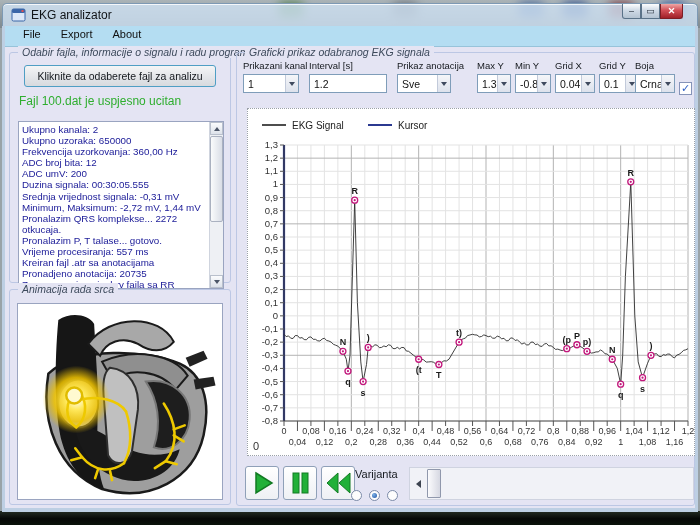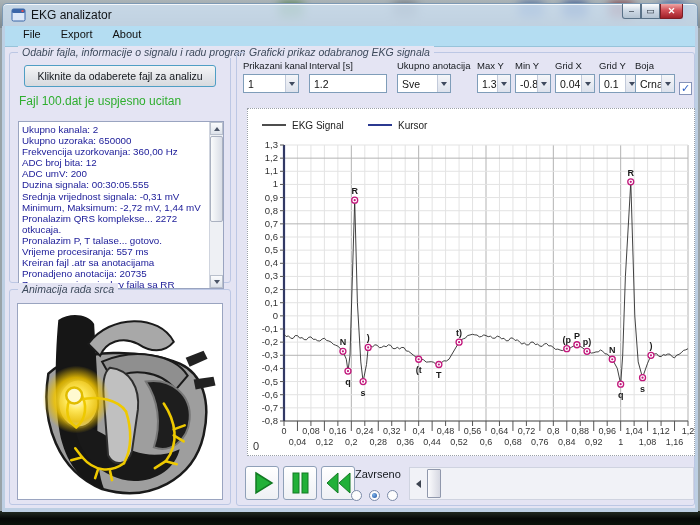--- a/index.html
+++ b/index.html
@@ -217,21 +217,21 @@
                 <span class="combo-arrow">
                   <i></i>
                 </span>
               </div>
             </div>
             <div class="ctl" style="left: 70px;">
               <div class="ctl-label">Interval [s]</div>
               <div class="wtextbox" style="width: 78px;">1.2</div>
             </div>
             <div class="ctl" style="left: 158px;">
-              <div class="ctl-label">Ukupno anotacija</div>
+              <div class="ctl-label">Prikaz anotacija</div>
               <div class="combo" style="width: 54px;">
                 <span class="combo-val">Sve</span>
                 <span class="combo-arrow">
                   <i></i>
                 </span>
               </div>
             </div>
             <div class="ctl" style="left: 238px;">
               <div class="ctl-label">Max Y</div>
               <div class="combo" style="width: 34px;">
@@ -509,21 +509,21 @@
             <rect x="18" y="6" width="6" height="20" fill="#21b038" stroke="#117a22"></rect>
           </svg>
         </button>
         <button class="media-btn" style="left:84px">
           <svg width="32" height="32">
             <polygon points="16,6 16,26 5,16" fill="#21b038" stroke="#117a22"></polygon>
             <polygon points="28,6 28,26 17,16" fill="#21b038" stroke="#117a22"></polygon>
           </svg>
         </button>
 
-        <div id="varijanta-label">Zavrseno</div>
+        <div id="varijanta-label">Varijanta</div>
         <div id="radio-row">
             <span class="radio"></span>
             <span class="radio checked"></span>
             <span class="radio"></span>
           </div>
 
         <div id="hscroll">
           <div id="hscroll-left">
               <i></i>
             </div>

